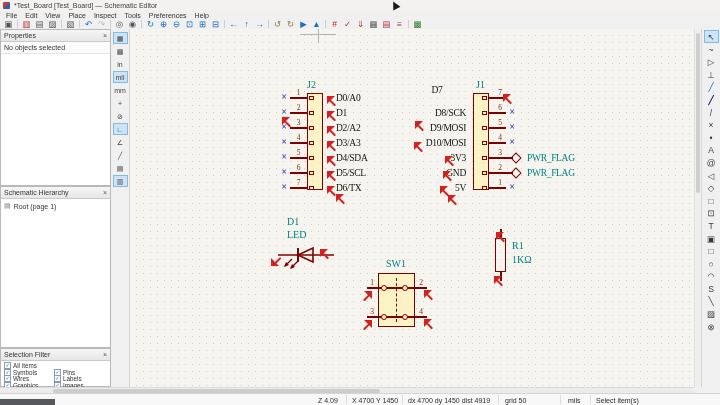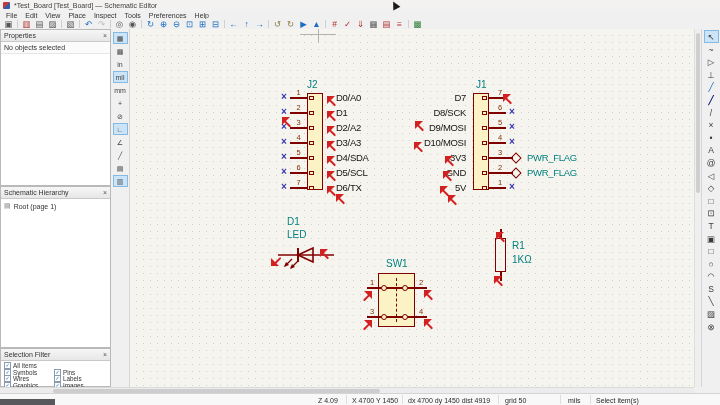--- a/index.html
+++ b/index.html
@@ -41,21 +41,21 @@
   #rtoolbar{position:absolute;left:701px;top:29px;width:19px;height:358px;background:#f0f0f0;
             border-left:1px solid #d6d6d6;box-sizing:border-box;padding-top:1px}
   .ri{display:block;width:15px;height:12.6px;line-height:12.6px;margin:0 auto;text-align:center;
       font-size:8.5px;color:#3a3a3a;border:1px solid transparent;box-sizing:border-box}
   .sel{background:#cce4f7;border:1px solid #86b9e2}
   .ri.blu{color:#1565c0}.ri.dkb{color:#1a237e;font-weight:bold}
   
   #canvas{position:absolute;left:130px;top:29px;width:564px;height:358px;background-color:#f6f4ee;
           background-image:radial-gradient(rgba(150,150,130,.38) 0.6px,transparent 0.7px);
           background-size:7px 7px;background-position:3px 3px;overflow:hidden}
-  .sch{font-family:Liberation Sans, sans-serif}
+  .sch{font-family:Liberation Serif, serif}
   .lbl{position:absolute;font-size:9.5px;line-height:10px;color:#141414;letter-spacing:-0.3px}
   .ref{position:absolute;font-size:10px;line-height:10px;color:#008080}
   .pnum{position:absolute;font-size:7.5px;line-height:9px;color:#803000;text-align:center}
   .body{position:absolute;background:#fbf3c6;border:1.6px solid #800000;box-sizing:border-box}
   .pw{position:absolute;background:#800000;height:1.5px}
   .pwv{position:absolute;background:#800000;width:1.5px}
   .notch{position:absolute;width:5px;height:4px;border:1px solid #800000;background:#fbf3c6;box-sizing:border-box}
   .nc{position:absolute;width:12px;text-align:center;font-size:10px;line-height:9px;color:#3535b5;font-weight:bold}
   .pwrd{position:absolute;width:8px;height:8px;border:1.3px solid #800000;transform:rotate(45deg);
         box-sizing:border-box;background:transparent}
@@ -307,21 +307,21 @@
   <div class="nc" style="left:376px;top:78px">×</div>
   <div class="nc" style="left:376px;top:93px">×</div>
   <div class="nc" style="left:376px;top:108px">×</div>
   <div class="nc" style="left:376px;top:153px">×</div>
 
   <div class="pwrd" style="left:382px;top:125px"></div>
   <div class="pwrd" style="left:382px;top:140px"></div>
   <div class="pwrt" style="left:397px;top:124px">PWR_FLAG</div>
   <div class="pwrt" style="left:397px;top:139px">PWR_FLAG</div>
 
-  <div class="lbl" style="left:278px;width:58px;top:64px;text-align:right">D7</div>
+  <div class="lbl" style="left:278px;width:58px;top:56px;text-align:center">D7</div>
   <div class="lbl" style="left:278px;width:58px;top:79px;text-align:right">D8/SCK</div>
   <div class="lbl" style="left:278px;width:58px;top:94px;text-align:right">D9/MOSI</div>
   <div class="lbl" style="left:278px;width:58px;top:109px;text-align:right">D10/MOSI</div>
   <div class="lbl" style="left:278px;width:58px;top:124px;text-align:right">3V3</div>
   <div class="lbl" style="left:278px;width:58px;top:139px;text-align:right">GND</div>
   <div class="lbl" style="left:278px;width:58px;top:154px;text-align:right">5V</div>
 
   <div class="erc" style="left:373px;top:65px"></div>
   <div class="erc" style="left:285px;top:92px"></div>
   <div class="erc" style="left:284px;top:113px"></div>

